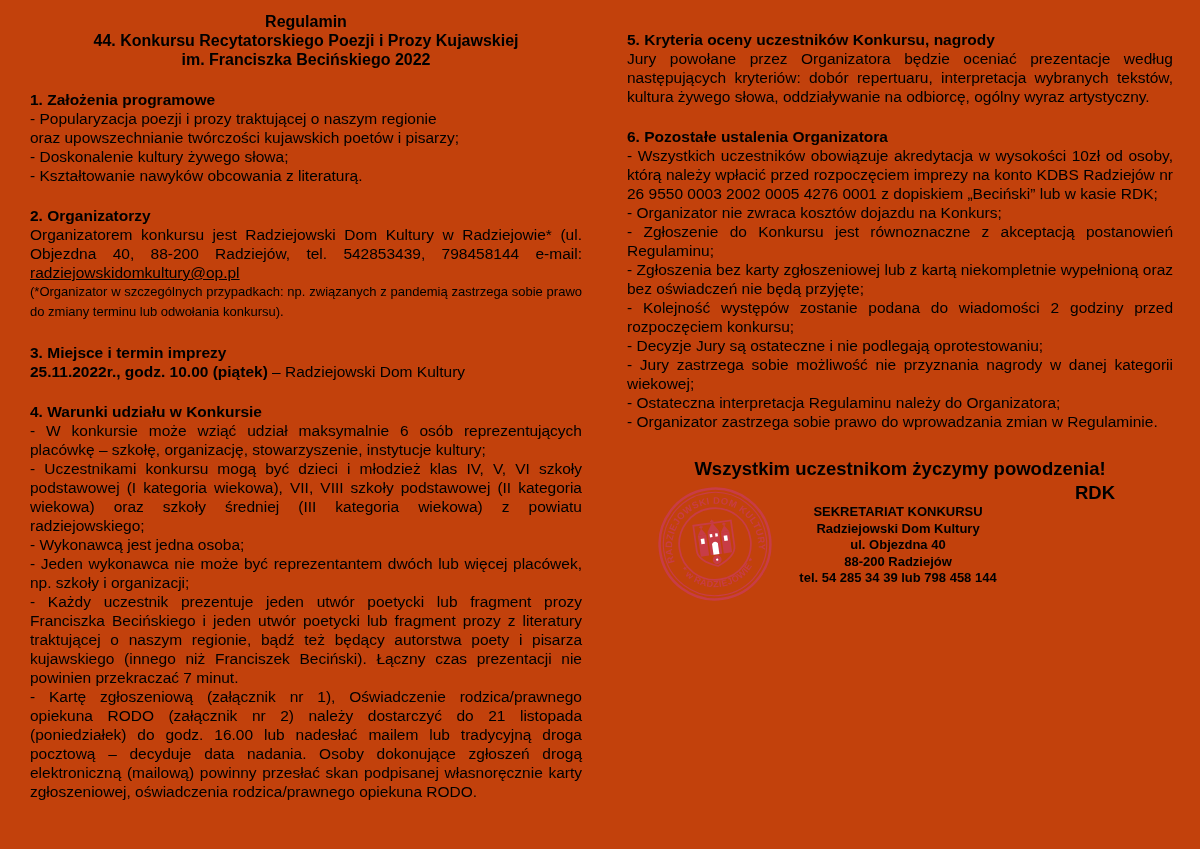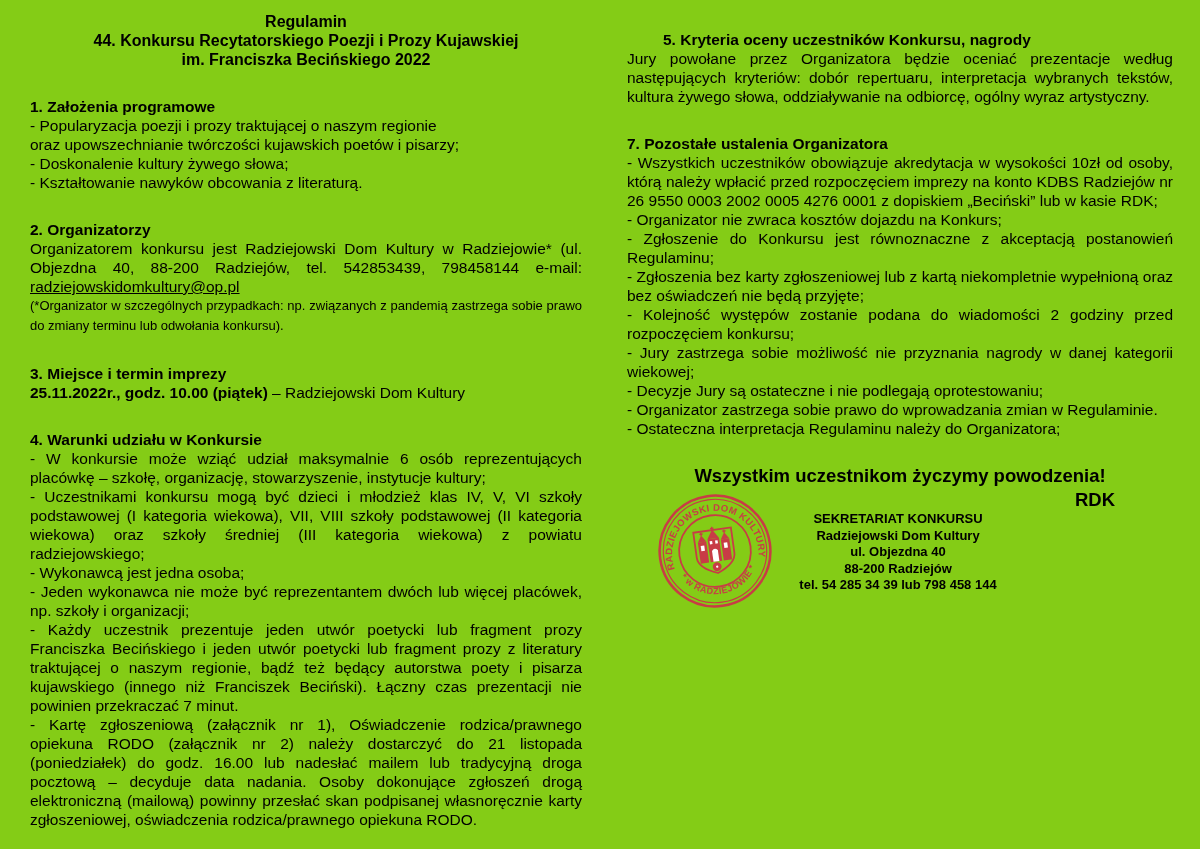--- a/index.html
+++ b/index.html
@@ -1,26 +1,26 @@
 <!DOCTYPE html>
 <html lang="pl"><head>
 <meta charset="utf-8">
 <style>
   html,body{margin:0;padding:0;background:#ffffff;}
   .page{
-    position:relative;width:1200px;height:849px;background:#84cc16;
+    position:relative;width:1200px;height:849px;background:#c2410c;
     font-family:"Liberation Sans","DejaVu Sans",sans-serif;color:#000;
     overflow:hidden;
   }
   .col{position:absolute;font-size:15.5px;line-height:19px;}
   .col-left{left:30px;top:12px;width:552px;}
   .col-right{left:627px;top:30px;width:546px;}
   .title{font-weight:bold;text-align:center;font-size:16px;line-height:19px;}
-  .heading{font-weight:bold;margin-top:28px;}
-  .heading.first{margin-top:0;margin-left:36px;}
+  .heading{font-weight:bold;margin-top:21px;}
+  .heading.first{margin-top:0;}
   .para{text-align:justify;}
   .line{text-align:left;}
   .note{font-size:13px;line-height:20px;text-align:justify;}
   .b{font-weight:bold;}
   .email-link{text-decoration:underline;color:#000;cursor:pointer;}
   .closing{font-weight:bold;font-size:18.5px;line-height:22px;text-align:center;margin-top:27px;}
   .signature{font-weight:bold;font-size:18.5px;line-height:22px;position:absolute;left:418px;width:100px;text-align:center;margin-top:2px;}
   .sig-row{position:relative;height:24px;}
   .footer{position:relative;height:160px;}
   .stamp{position:absolute;left:30px;top:-18px;width:116px;height:116px;}
@@ -60,30 +60,30 @@
     <div class="para">- Wykonawcą jest jedna osoba;</div>
     <div class="para">- Jeden wykonawca nie może być reprezentantem dwóch lub więcej placówek, np. szkoły i organizacji;</div>
     <div class="para">- Każdy uczestnik prezentuje jeden utwór poetycki lub fragment prozy Franciszka Becińskiego i jeden utwór poetycki lub fragment prozy z literatury traktującej o naszym regionie, bądź też będący autorstwa poety i pisarza kujawskiego (innego niż Franciszek Beciński). Łączny czas prezentacji nie powinien przekraczać 7 minut.</div>
     <div class="para">- Kartę zgłoszeniową (załącznik nr 1), Oświadczenie rodzica/prawnego opiekuna RODO (załącznik nr 2) należy dostarczyć do 21 listopada (poniedziałek) do godz. 16.00 lub nadesłać mailem lub tradycyjną droga pocztową – decyduje data nadania. Osoby dokonujące zgłoszeń drogą elektroniczną (mailową) powinny przesłać skan podpisanej własnoręcznie karty zgłoszeniowej, oświadczenia rodzica/prawnego opiekuna RODO.</div>
   </div>
 
   <div class="col col-right">
     <div class="heading first">5. Kryteria oceny uczestników Konkursu, nagrody</div>
     <div class="para">Jury powołane przez Organizatora będzie oceniać prezentacje według następujących kryteriów: dobór repertuaru, interpretacja wybranych tekstów, kultura żywego słowa, oddziaływanie na odbiorcę, ogólny wyraz artystyczny.</div>
 
-    <div class="heading">7. Pozostałe ustalenia Organizatora</div>
+    <div class="heading">6. Pozostałe ustalenia Organizatora</div>
     <div class="para">- Wszystkich uczestników obowiązuje akredytacja w wysokości 10zł od osoby, którą należy wpłacić przed rozpoczęciem imprezy na konto KDBS Radziejów nr 26 9550 0003 2002 0005 4276 0001 z dopiskiem „Beciński” lub w kasie RDK;</div>
     <div class="para">- Organizator nie zwraca kosztów dojazdu na Konkurs;</div>
     <div class="para">- Zgłoszenie do Konkursu jest równoznaczne z akceptacją postanowień Regulaminu;</div>
     <div class="para">- Zgłoszenia bez karty zgłoszeniowej lub z kartą niekompletnie wypełnioną oraz bez oświadczeń nie będą przyjęte;</div>
     <div class="para">- Kolejność występów zostanie podana do wiadomości 2 godziny przed rozpoczęciem konkursu;</div>
+    <div class="para">- Decyzje Jury są ostateczne i nie podlegają oprotestowaniu;</div>
     <div class="para">- Jury zastrzega sobie możliwość nie przyznania nagrody w danej kategorii wiekowej;</div>
-    <div class="para">- Decyzje Jury są ostateczne i nie podlegają oprotestowaniu;</div>
+    <div class="para">- Ostateczna interpretacja Regulaminu należy do Organizatora;</div>
     <div class="para">- Organizator zastrzega sobie prawo do wprowadzania zmian w Regulaminie.</div>
-    <div class="para">- Ostateczna interpretacja Regulaminu należy do Organizatora;</div>
 
     <div class="closing">Wszystkim uczestnikom życzymy powodzenia!</div>
     <div class="sig-row">
       <div class="signature">RDK</div>
     </div>
 
     <div class="footer">
 
       <svg class="stamp" viewBox="0 0 110 110" xmlns="http://www.w3.org/2000/svg" aria-hidden="true">
         <g transform="rotate(-8 55 55)">

